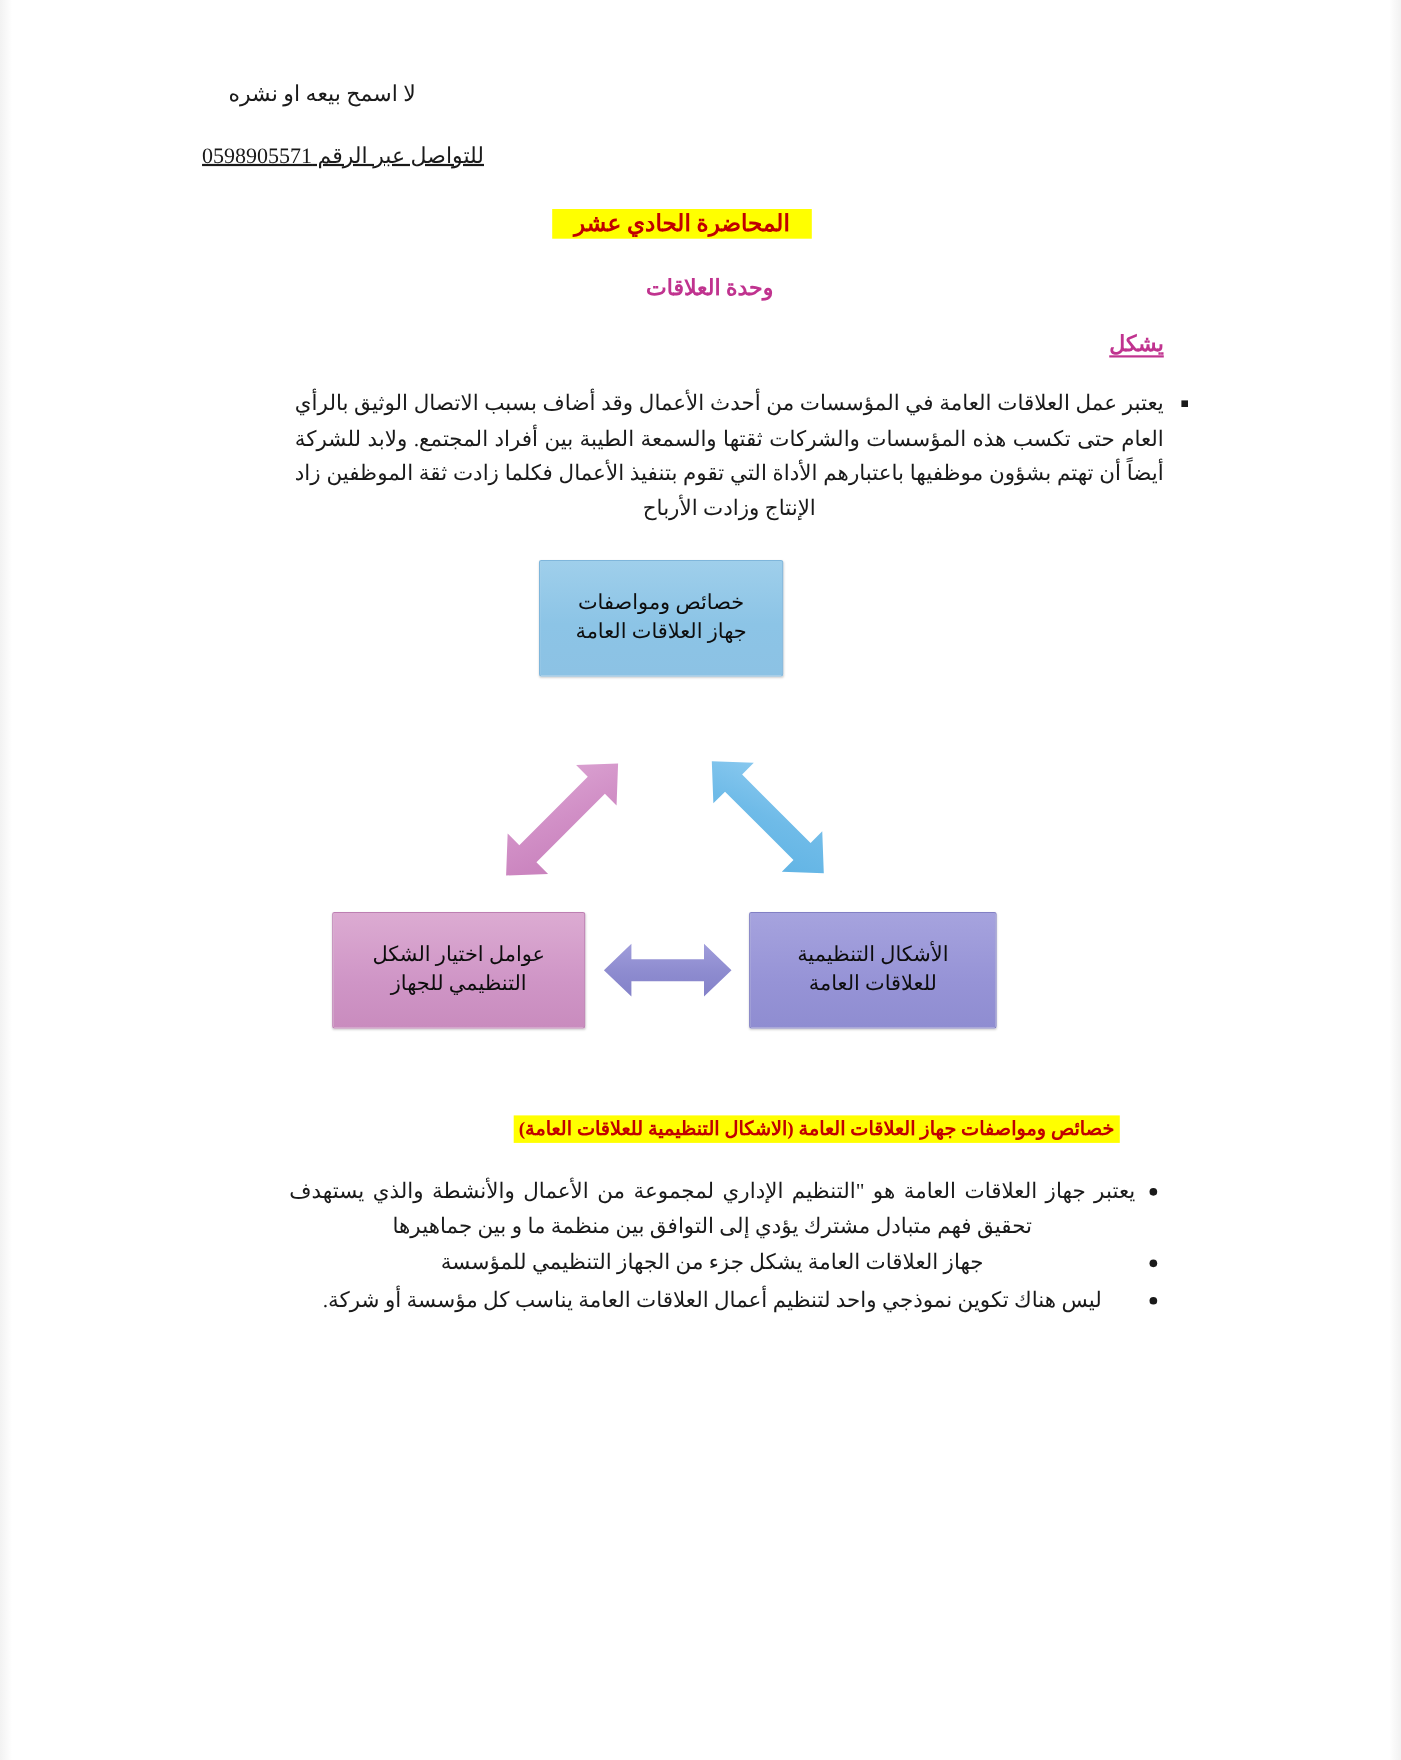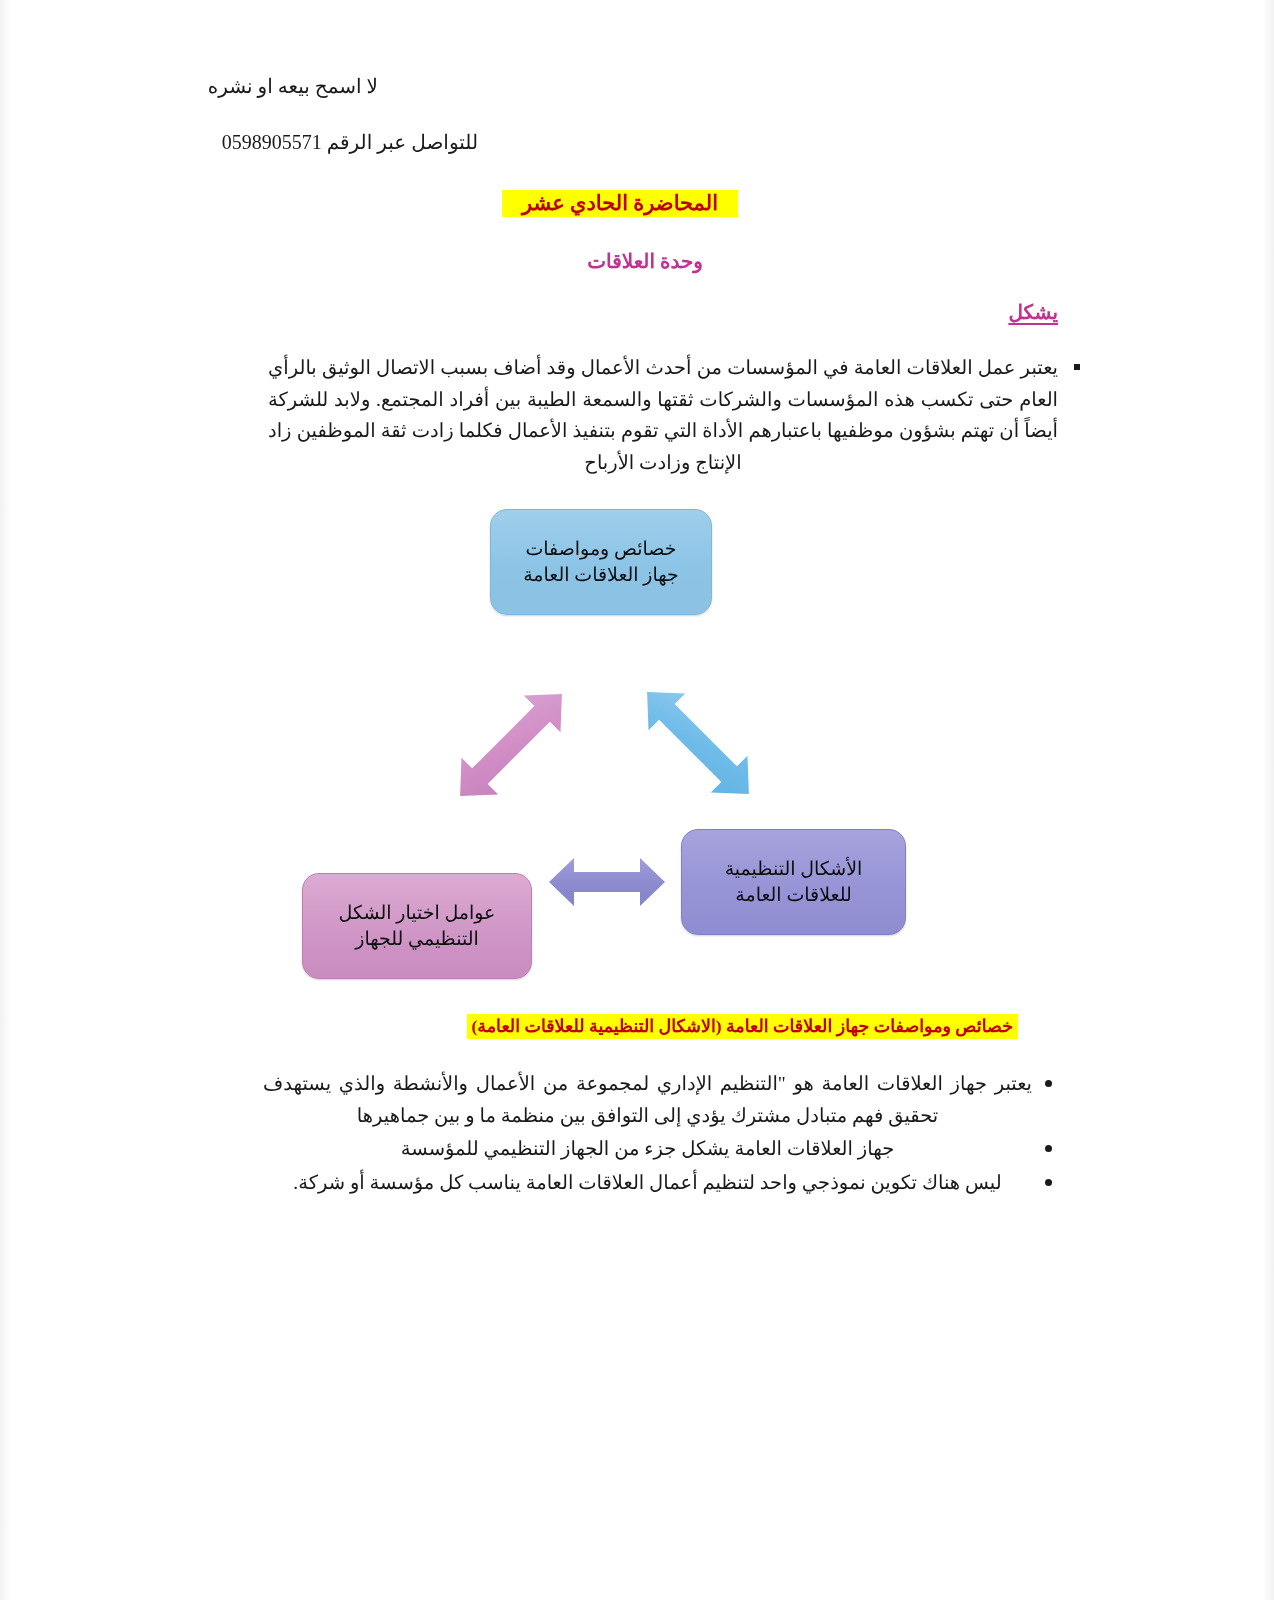--- a/index.html
+++ b/index.html
@@ -46,21 +46,21 @@
 
   
   .hdr-line {
     position: absolute;
     font-size: 20px;
     color: #1a1a1a;
     white-space: nowrap;
     line-height: 1.4;
   }
   .hdr-note   { top: 72px;  right: 885px; }
-  .hdr-phone  { top: 128px; right: 785px; }
+  .hdr-phone  { top: 128px; right: 823px; text-decoration: underline; }
 
   .lecture-title {
     position: absolute;
     top: 190px;
     right: 525px;
     font-size: 21px;
     font-weight: bold;
     color: #c00000;
     background: #ffff00;
     padding: 1px 20px;
@@ -115,21 +115,21 @@
   
   .diagram {
     position: absolute;
     top: 495px;
     left: 0;
     width: 100%;
     height: 465px;
   }
   .node {
     position: absolute;
-    border-radius: 17px;
+    border-radius: 2px;
     display: flex;
     align-items: center;
     justify-content: center;
     text-align: center;
     font-size: 19px;
     line-height: 1.35;
     color: #0d0d0d;
     box-shadow: 0 1px 2px rgba(0,0,0,0.18);
     padding: 4px 10px;
     box-sizing: border-box;
@@ -142,21 +142,20 @@
     background: linear-gradient(180deg, #9fcfeb 0%, #8cc4e6 55%, #8cc2e4 100%);
     border: 1px solid #7fb6db;
   }
   .node-left {
     width: 230px;
     height: 106px;
     left: 291px;
     top: 334px;
     background: linear-gradient(180deg, #dcabd2 0%, #cf95c6 60%, #c98cbe 100%);
     border: 1px solid #bd7fb2;
-    margin-top: 44px;
   }
   .node-right {
     width: 225px;
     height: 106px;
     left: 670px;
     top: 334px;
     background: linear-gradient(180deg, #a6a3de 0%, #9693d6 60%, #8f8dd1 100%);
     border: 1px solid #8280c4;
   }
 

